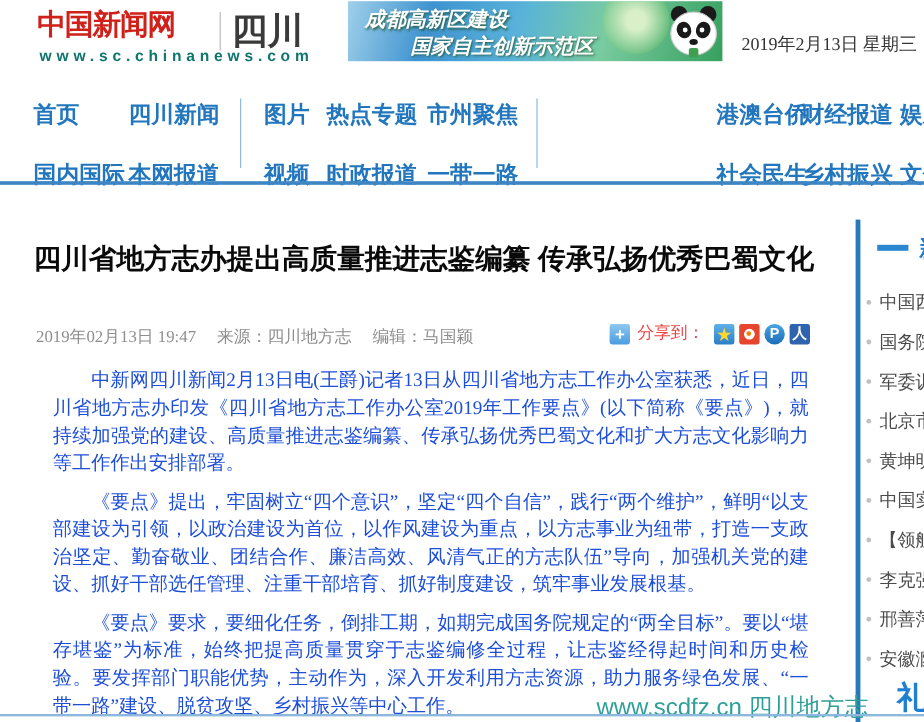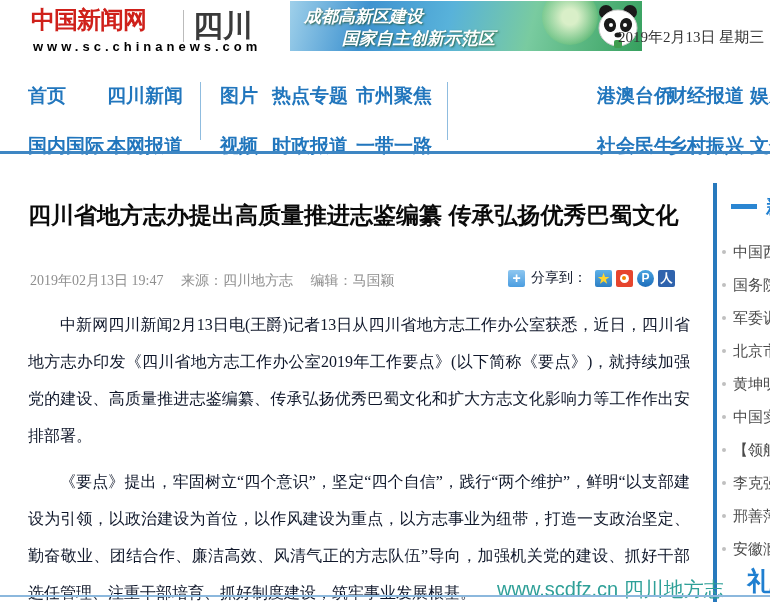--- a/index.html
+++ b/index.html
@@ -4,22 +4,22 @@
 <style>
   html,body{margin:0;padding:0;background:#fff;}
   .page{position:relative;width:770px;height:602px;overflow:hidden;background:#fff;
         font-family:"Liberation Sans",sans-serif;}
   
   .logo-cn{position:absolute;left:31px;top:4px;font-size:24px;font-weight:bold;
            color:#cf201a;letter-spacing:-1px;font-family:"Liberation Serif",serif;white-space:nowrap;}
   .logo-sep{position:absolute;left:183px;top:10px;width:1px;height:32px;background:#bbb;}
   .logo-region{position:absolute;left:193px;top:6px;font-size:30px;font-weight:bold;color:#3a3a3a;}
   .logo-url{position:absolute;left:33px;top:39px;font-size:13px;font-weight:bold;
-            color:#000000;letter-spacing:4px;white-space:nowrap;}
-  .banner{position:absolute;left:290px;top:1px;width:352px;height:50px;overflow:hidden;cursor:pointer;
+            color:#0f766e;letter-spacing:4px;white-space:nowrap;}
+  .banner{position:absolute;left:290px;top:1px;width:312px;height:50px;overflow:hidden;cursor:pointer;
           background:linear-gradient(105deg,#9fd0ea 0%,#3f93d0 22%,#58b2da 45%,#79cba0 68%,#36a05e 100%);}
   .banner .bl1{position:absolute;left:14px;top:4px;font-size:17px;font-weight:bold;font-style:italic;
                color:#fff;text-shadow:1px 1px 2px rgba(30,80,40,.8);white-space:nowrap;}
   .banner .bl2{position:absolute;left:52px;top:26px;font-size:17px;font-weight:bold;font-style:italic;
                color:#fff;text-shadow:1px 1px 2px rgba(30,80,40,.8);white-space:nowrap;text-align:center;}
   .banner .leaf{position:absolute;right:44px;top:-12px;width:56px;height:56px;border-radius:50%;
                 background:radial-gradient(circle,#d9efc8 20%,rgba(150,210,120,.25) 70%);}
   .panda{position:absolute;right:2px;top:3px;}
   .hdr-date{position:absolute;left:618px;top:28px;font-size:15px;color:#333;
             font-family:"Liberation Serif",serif;white-space:nowrap;}
@@ -38,23 +38,23 @@
   .sicon{width:17px;height:17px;border-radius:2px;display:flex;align-items:center;justify-content:center;
          font-size:12px;font-weight:bold;cursor:pointer;}
   .ic-plus{background:linear-gradient(#8ec7f0,#4b9de0);color:#fff;font-size:14px;}
   .ic-qzone{background:linear-gradient(#5eb1e8,#2c7fc4);color:#ffd52e;font-size:13px;}
   .ic-weibo{background:#e6452e;position:relative;}
   .ic-weibo .eye{width:9px;height:9px;border-radius:50%;background:#fff;position:relative;}
   .ic-weibo .eye:after{content:"";position:absolute;left:2px;top:2px;width:4px;height:4px;
          border-radius:50%;background:#f08300;}
   .ic-peng{background:linear-gradient(#4aa4e0,#1d6dbb);border-radius:50%;color:#fff;}
   .ic-renren{background:#2f63ad;color:#fff;}
-  .share-label{font-size:14px;color:#0f172a;margin:0 4px 0 2px;white-space:nowrap;}
+  .share-label{font-size:14px;color:#ef4444;margin:0 4px 0 2px;white-space:nowrap;}
   .body-text{position:absolute;left:28px;top:306px;width:662px;}
-  .body-text p{margin:0 0 9px;text-indent:2em;font-size:16px;line-height:37px;color:#0f172a;
+  .body-text p{margin:0 16px 9px;text-indent:2em;font-size:16px;line-height:23px;color:#1d4ed8;
                font-family:"Liberation Serif",serif;text-align:justify;}
   
   .side-border{position:absolute;left:713px;top:183px;width:4px;height:419px;background:#2779bd;}
   .side-head{position:absolute;left:731px;top:193px;display:flex;align-items:center;gap:9px;}
   .side-dash{width:26px;height:5px;background:#2b86d2;}
   .side-head b{font-size:20px;color:#1f7fd0;white-space:nowrap;}
   .side-list{position:absolute;left:722px;top:243px;list-style:none;margin:0;padding:0;}
   .side-list li{margin-bottom:14px;font-size:15px;color:#4a4a4a;white-space:nowrap;cursor:pointer;}
   .side-list .dot{display:inline-block;width:4px;height:4px;border-radius:50%;background:#c0c0c0;
                   margin-right:7px;vertical-align:3px;}

